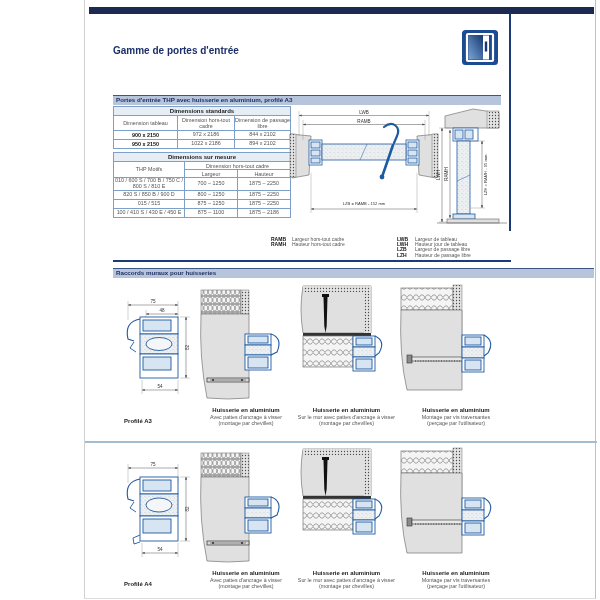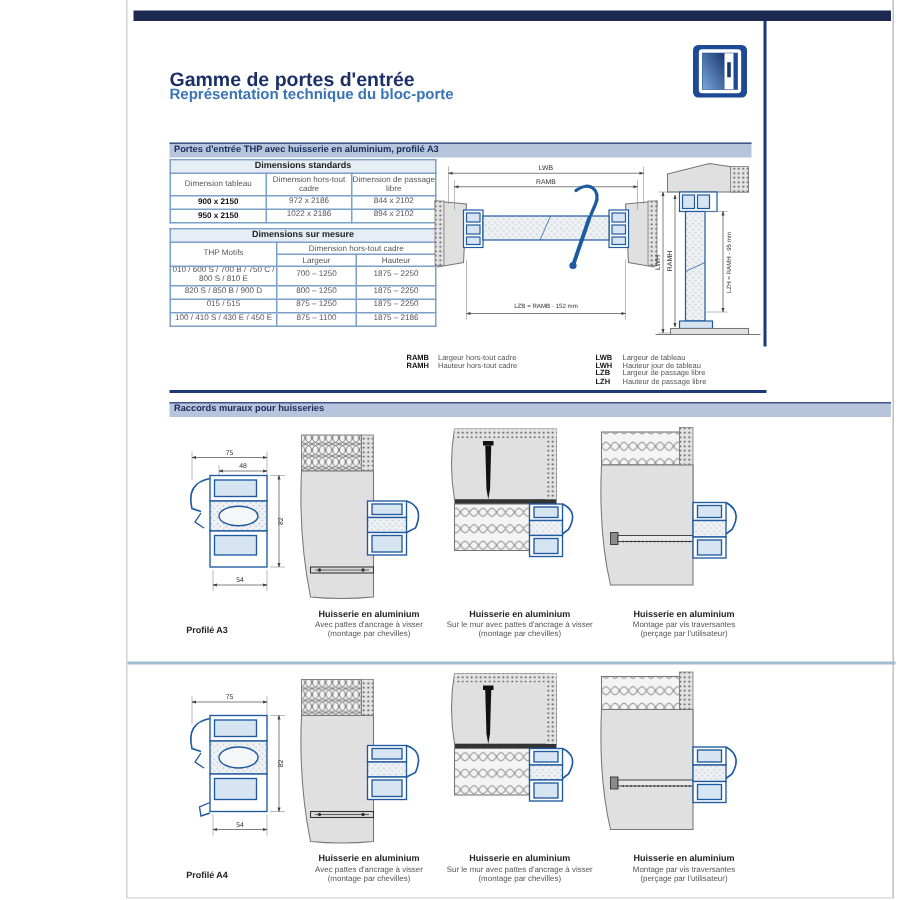--- a/index.html
+++ b/index.html
@@ -3,21 +3,21 @@
 <meta charset="utf-8">
 <style>
 *{margin:0;padding:0;box-sizing:border-box}
 html,body{width:600px;height:600px}
 body{position:relative;background:#fff;font-family:"Liberation Sans",sans-serif;overflow:hidden}
 .page{position:absolute;left:84px;top:0;width:512px;height:599px;background:#fff;
   border-left:1px solid #d2d2d2;border-right:1px solid #c0c0c0;border-bottom:1px solid #dcdcdc}
 .abs{position:absolute}
 .topbar{left:4px;top:7px;width:505px;height:7px;background:#1c2a52}
 .h-title{left:28px;top:27px;font-size:13.5px;font-weight:bold;color:#1b3068;letter-spacing:-0.2px}
-.h-sub{left:28px;top:45px;font-size:13px;font-weight:bold;color:#1b3068}
+.h-sub{left:28px;top:45px;font-size:10px;font-weight:bold;color:#1b3068}
 .h-sec{left:28px;top:58px;font-size:10px;font-weight:bold;color:#3a74b5}
 .dooricon{left:377px;top:30px}
 .secbar{height:10px;background:#b6c4dc;border-top:1px solid #3f5587;color:#1b2c5e;
   font-size:6.2px;font-weight:bold;line-height:8.5px;padding-left:3px;overflow:hidden;white-space:nowrap}
 .bar1{left:28px;top:95px;width:388px}
 .bar2{left:28px;top:268px;width:481px}
 .vline{left:424px;top:14px;width:2px;height:217px;background:#1c3a78}
 .hline{left:28px;top:260px;width:398px;height:2px;background:#1c3a78}
 table{border-collapse:collapse;table-layout:fixed;background:#fff}
 .t1,.t2{left:28px;width:177px}
@@ -87,21 +87,20 @@
         <stop offset="0" stop-color="#7aa5d8"></stop>
         <stop offset="1" stop-color="#16386f"></stop>
       </linearGradient>
 </defs>
 </svg>
 
 <div class="page">
 
   <div class="abs topbar"></div>
   <div class="abs h-sub">Gamme de portes d'entrée</div>
-  <div class="abs h-sec">Représentation technique du bloc-porte</div>
 
   <svg class="abs dooricon" width="36" height="35" viewBox="0 0 36 35">
     <rect width="36" height="35" rx="3.5" fill="#1d4a94"></rect>
     <rect x="5" y="4" width="26" height="27" fill="none" stroke="#fff" stroke-width="2.2" rx="1"></rect>
     <rect x="6.5" y="5.5" width="14.5" height="24" fill="url(#gIcon)"></rect>
     <rect x="21" y="5.5" width="6" height="24" fill="#fff"></rect>
     <rect x="22.8" y="11.5" width="2.4" height="10" fill="#16386f"></rect>
   </svg>
 
   <div class="abs secbar bar1">Portes d'entrée THP avec huisserie en aluminium, profilé A3</div>

